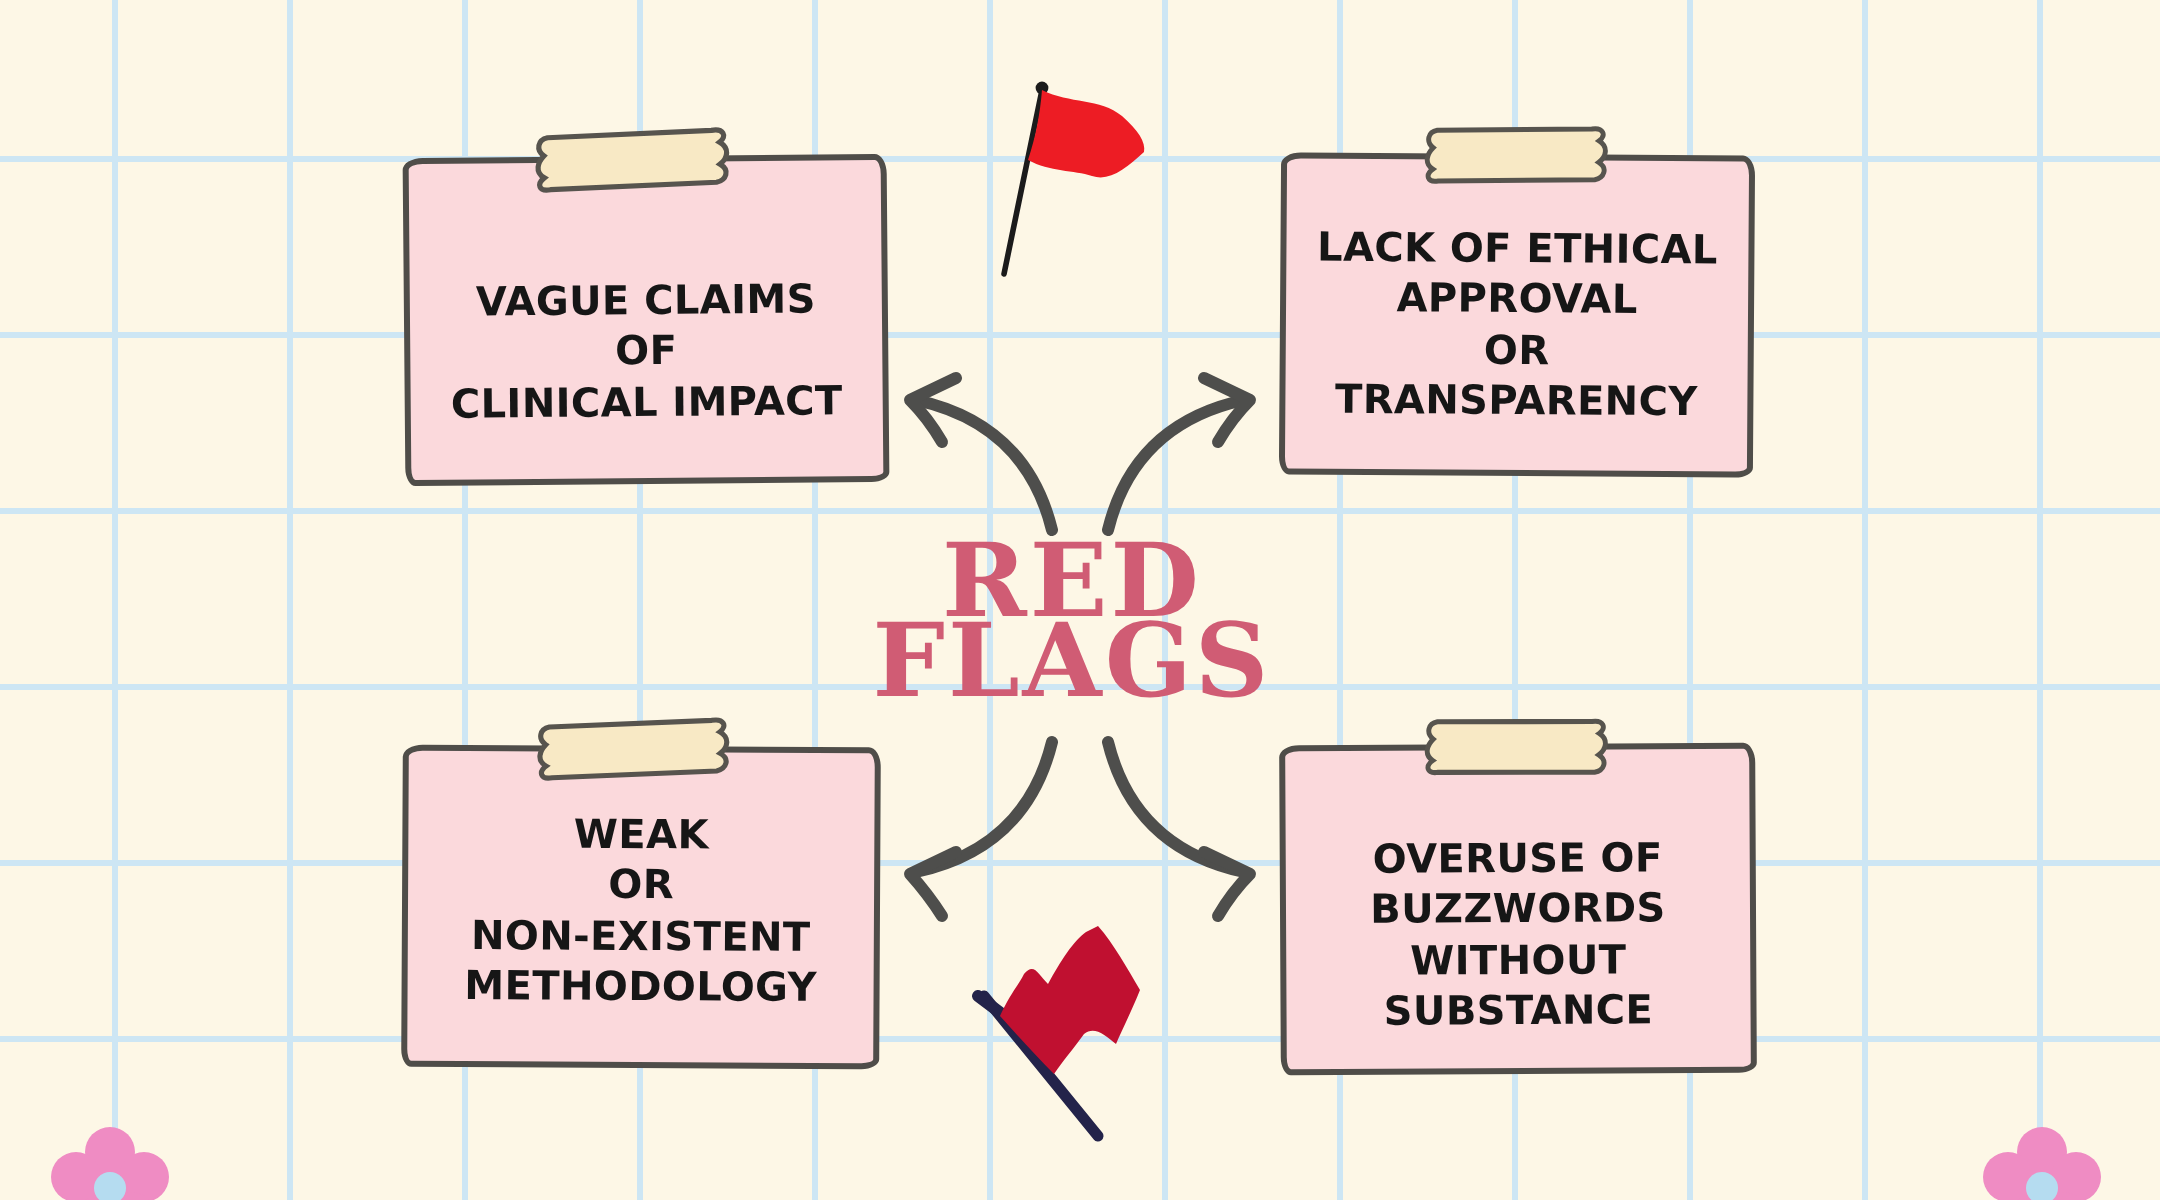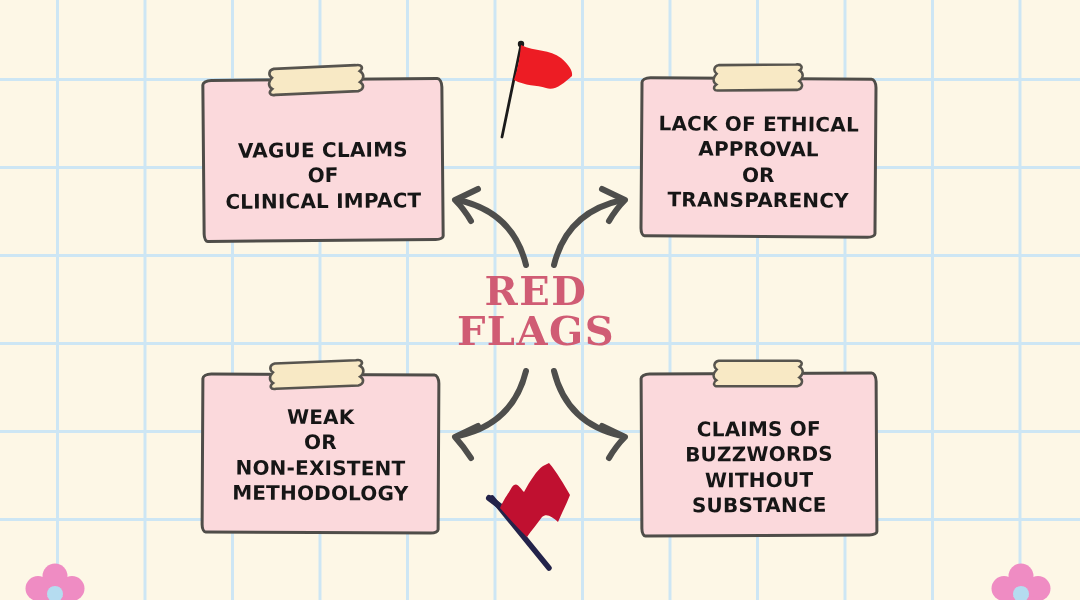--- a/index.html
+++ b/index.html
@@ -27,21 +27,21 @@
   .note-tr{left:640px;top:77px;width:237px;height:161px;transform:rotate(.4deg);padding-top:10px;}
   .note-bl{left:201px;top:373px;width:239px;height:161px;transform:rotate(.3deg);padding-top:4px;}
   .note-br{left:640px;top:372px;width:238px;height:165px;transform:rotate(-.3deg);padding-top:26px;}
   .tape{position:absolute;}
   .tape-tl{left:264px;top:61px;transform:rotate(-1.2deg);}
   .tape-tr{left:709px;top:59px;transform:rotate(1deg);}
   .tape-bl{left:265px;top:356px;transform:rotate(-1deg);}
   .tape-br{left:709px;top:355px;transform:rotate(1.4deg);}
   .title{
     position:absolute;left:411px;top:271px;width:250px;text-align:center;
-    font-family:"DejaVu Serif",serif;font-weight:bold;font-size:40px;
+    font-family:"DejaVu Serif",serif;font-weight:bold;font-size:51px;
     line-height:40px;letter-spacing:1.5px;color:#d05c74;white-space:pre-line;
   }
   .art{position:absolute;left:0;top:0;pointer-events:none;}
   .flower{position:absolute;bottom:0;}
   .flower-left{left:13px;}
   .flower-right{left:979px;}
 </style>
 </head>
 <body>
 
@@ -61,21 +61,21 @@
 OR
 TRANSPARENCY</div>
   </div>
   <div class="note note-bl">
     <div class="note-text">WEAK
 OR
 NON-EXISTENT
 METHODOLOGY</div>
   </div>
   <div class="note note-br">
-    <div class="note-text">CLAIMS OF
+    <div class="note-text">OVERUSE OF
 BUZZWORDS
 WITHOUT
 SUBSTANCE</div>
   </div>
 
   <svg class="tape tape-tl" width="104" height="38" viewBox="0 0 104 38">
     <path d="M10,7 L92,5 C98,4 100,8 96,11 C101,14 100,19 96,22 C101,25 99,30 94,31 L11,33 C5,34 4,30 8,27 C3,24 5,19 8,16 C4,13 5,8 10,7 Z" fill="#f8e9c5" stroke="#57544e" stroke-width="2.6"></path>
   </svg>
   <svg class="tape tape-tr" width="98" height="37" viewBox="0 0 104 38" preserveAspectRatio="none">
     <path d="M10,7 L92,5 C98,4 100,8 96,11 C101,14 100,19 96,22 C101,25 99,30 94,31 L11,33 C5,34 4,30 8,27 C3,24 5,19 8,16 C4,13 5,8 10,7 Z" fill="#f8e9c5" stroke="#57544e" stroke-width="2.6"></path>

